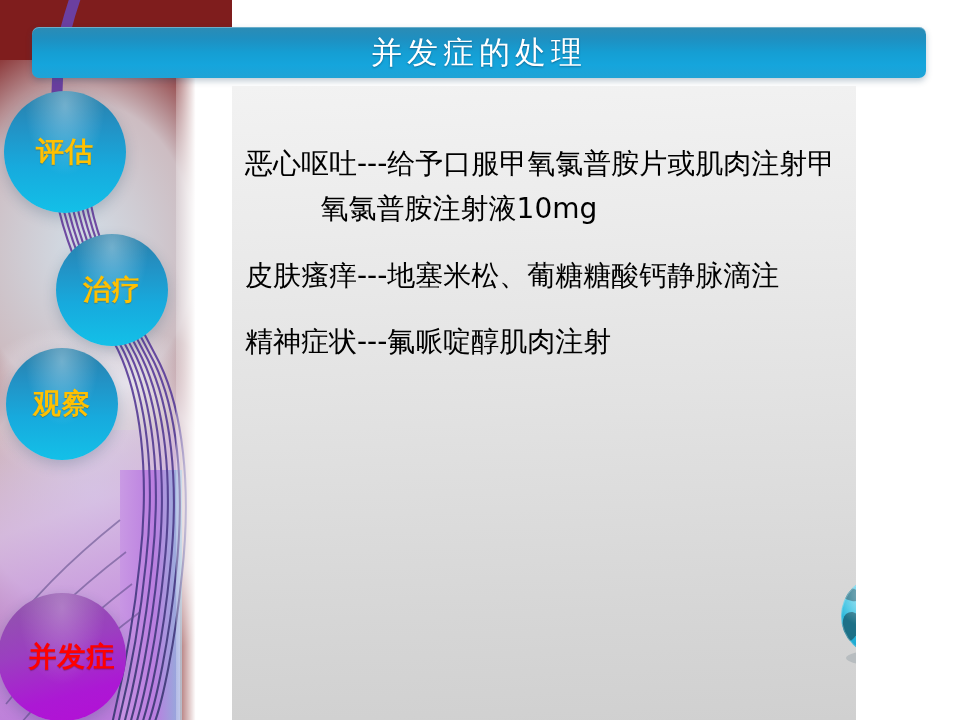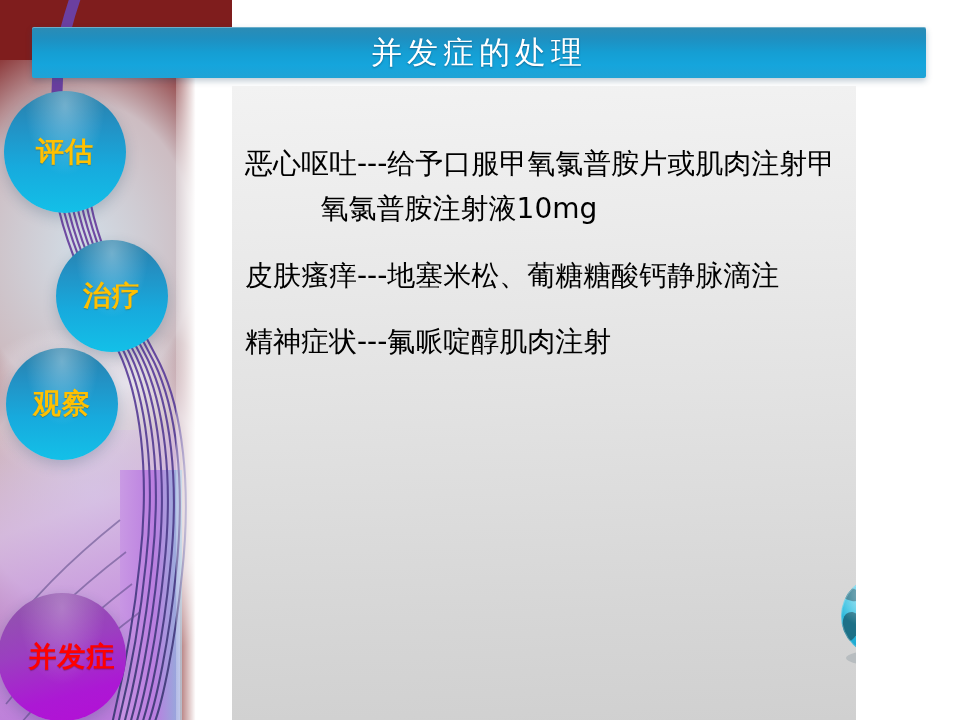--- a/index.html
+++ b/index.html
@@ -111,21 +111,21 @@
     user-select: none;
   }
   .lbl-gold { color: #FFC000; text-shadow: 0 1px 1px rgba(90,60,0,0.35); }
   .lbl-red  { color: #FF0000; text-shadow: 0 1px 1px rgba(80,0,0,0.35); margin-left: 20px; }
 
   
   .titlebar {
     position: absolute;
     left: 32px; top: 27px;
     width: 894px; height: 51px;
-    border-radius: 2px;
+    border-radius: 7px;
     background: linear-gradient(180deg,
                 #2c8bb4 0%,
                 #1f8fc0 22%,
                 #159ed3 50%,
                 #15a5dc 74%,
                 #1fa3d6 100%);
     box-shadow: 0 3px 6px rgba(30,70,100,0.28),
                 inset 0 1px 0 rgba(255,255,255,0.30);
     display: flex;
     align-items: center;
@@ -224,21 +224,21 @@
         <path d="M 22 722 C 52 686, 92 648, 140 612"></path>
       </g>
     </svg>
 
     <div class="white-band"></div>
 
     <div class="node blue" style="left:4px; top:91px; width:122px; height:122px;">
       <span class="node-label lbl-gold">评估</span>
     </div>
 
-    <div class="node blue" style="left:56px; top:240px; width:112px; height:112px;">
+    <div class="node blue" style="left:56px; top:234px; width:112px; height:112px;">
       <span class="node-label lbl-gold">治疗</span>
     </div>
 
     <div class="node blue" style="left:6px; top:348px; width:112px; height:112px;align-items:center;">
       <span class="node-label lbl-gold">观察</span>
     </div>
 
 
     <div class="node purple" style="left:-2px; top:593px; width:128px; height:128px;">
       <span class="node-label lbl-red">并发症</span>

